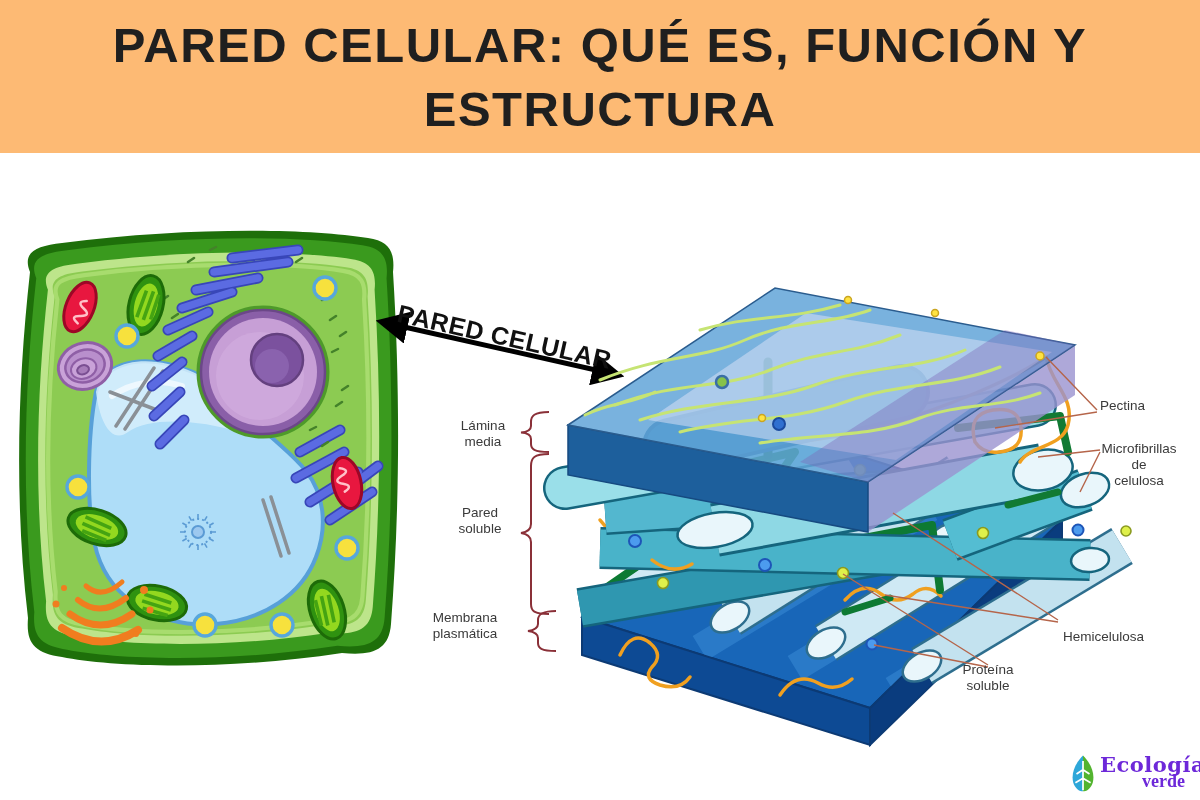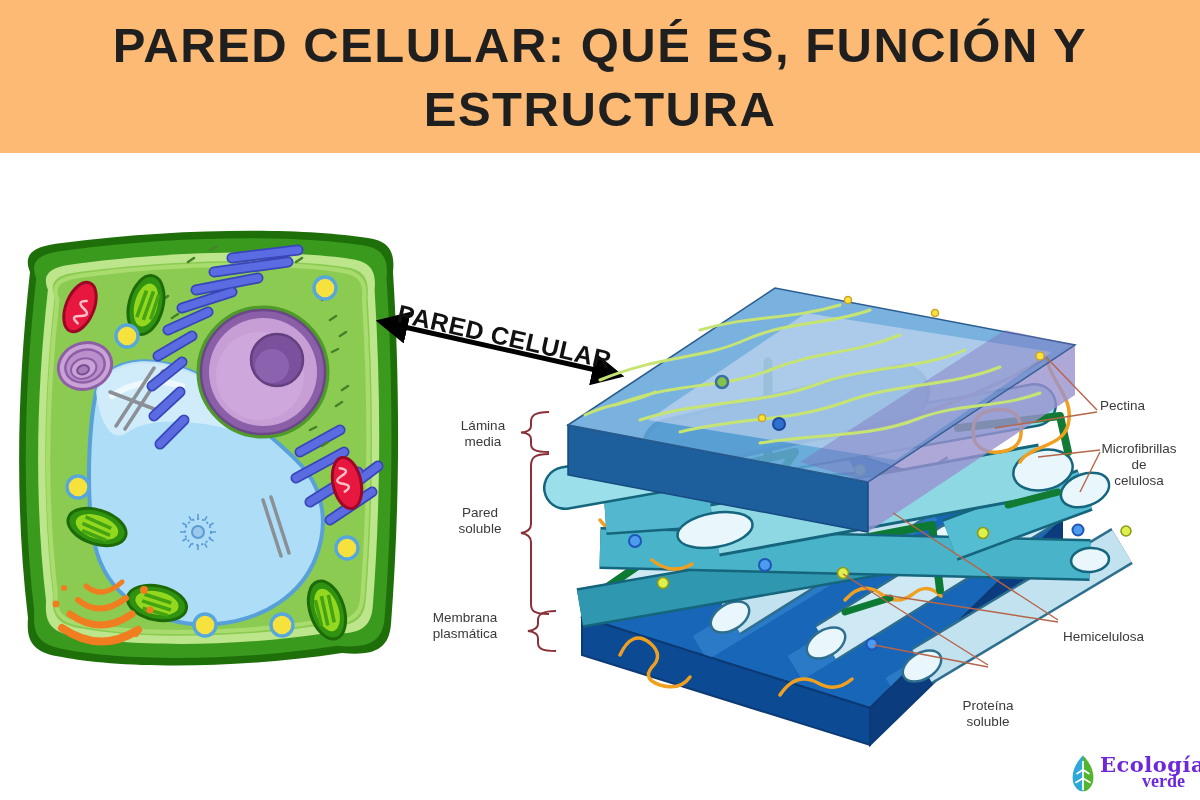--- a/index.html
+++ b/index.html
@@ -32,21 +32,21 @@
     position:absolute;font-size:13.5px;color:#3a3a3a;line-height:1.2;
     white-space:pre-line;
   }
   .lbl.center{text-align:center;}
   .lbl-lamina{left:440px;top:418px;width:86px;}
   .lbl-pared{left:437px;top:505px;width:86px;}
   .lbl-membrana{left:416px;top:610px;width:98px;}
   .lbl-pectina{left:1100px;top:398px;width:80px;}
   .lbl-micro{left:1080px;top:441px;width:118px;}
   .lbl-hemi{left:1063px;top:613px;width:110px;margin-top:16px;}
-  .lbl-prot{left:940px;top:698px;width:96px;}
+  .lbl-prot{left:940px;top:662px;width:96px;}
   
   .logo{position:absolute;left:1070px;top:750px;width:130px;height:48px;color:#6d28d9;}
   .logo .leaf{position:absolute;left:0;top:4px;}
   .logo .l1{position:absolute;left:30px;top:2px;font-size:21px;font-weight:700;
             font-family:"DejaVu Serif", serif;letter-spacing:.5px;}
   .logo .l2{position:absolute;left:72px;top:21px;font-size:18px;font-weight:700;
             font-family:Liberation Serif, serif;}
 </style>
 </head>
 <body>

